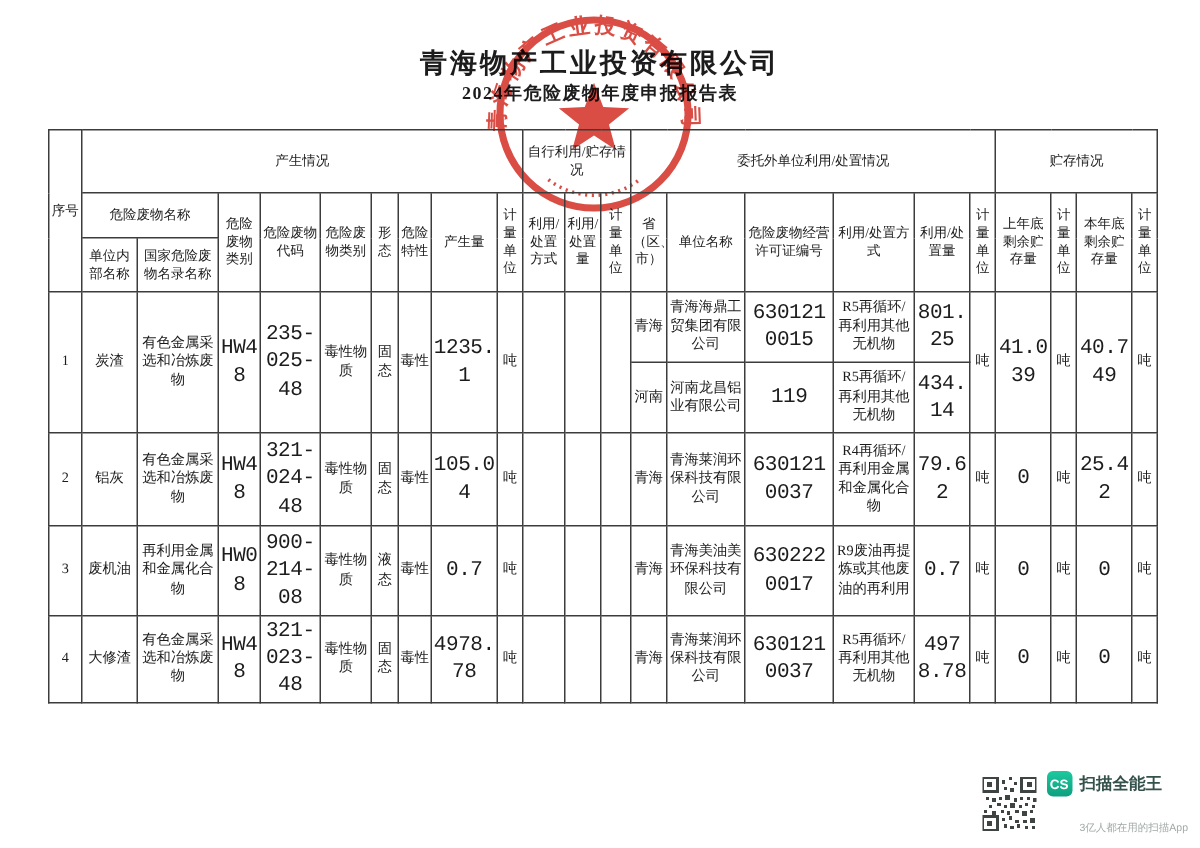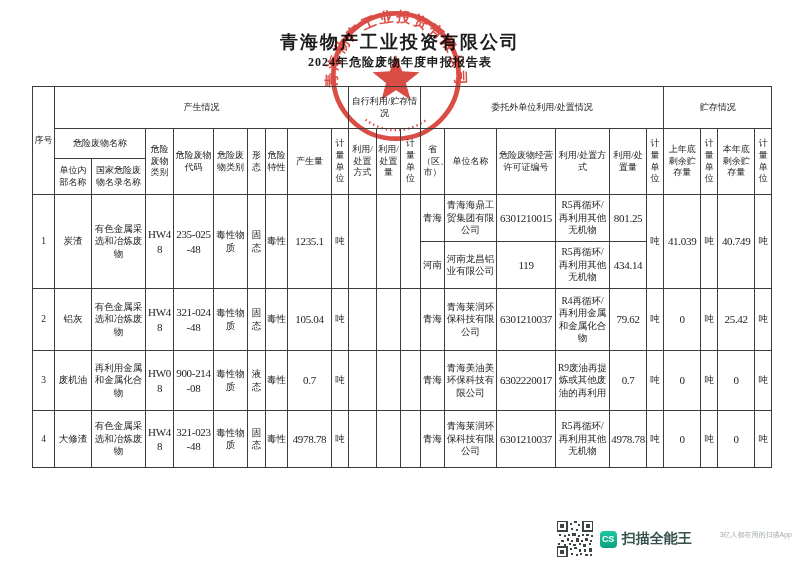--- a/index.html
+++ b/index.html
@@ -10,31 +10,31 @@
   .title .t1{font-size:18px;font-weight:bold;letter-spacing:2px;}
   .title .t2{font-size:12px;font-weight:bold;letter-spacing:1px;}
   .stamp{position:absolute;left:320px;top:0px;width:152px;height:152px;color:#d2251c;
          opacity:.82;mix-blend-mode:multiply;pointer-events:none;}
   table.report{position:absolute;left:32px;top:86px;border-collapse:collapse;table-layout:fixed;
          width:740px;}
   table.report td{border:1px solid #3c3c3c;text-align:center;vertical-align:middle;
          padding:1px;overflow:hidden;word-break:break-all;line-height:1.3;}
   td.h{font-size:9px;}
   td.d{font-size:9.5px;}
-  td.num{font-size:11px;letter-spacing:-0.3px;}
+  td.num{font-size:14px;letter-spacing:-0.3px;font-family:Liberation Mono, monospace;}
   tr.gh{height:42px;} tr.sh1{height:30px;margin-top:32px;} tr.sh2{height:36px;}
   tr.r1a{height:47px;} tr.r1b{height:47px;} tr.r2{height:62px;} tr.r3{height:60px;} tr.r4{height:57px;}
   .footer{position:absolute;right:8px;bottom:8px;display:flex;align-items:center;gap:7px;}
   .qr{width:36px;height:36px;}
-  .fcol{display:flex;gap:6px;}
+  .fcol{display:flex;flex-direction:column;gap:16px;}
   .frow{display:flex;align-items:center;gap:5px;}
   .cs-badge{width:17px;height:17px;border-radius:4px;background:linear-gradient(180deg,#1cc9a0,#0d9f7e);
         color:#fff;font-family:"Liberation Sans",sans-serif;font-weight:bold;font-size:9px;
         display:flex;align-items:center;justify-content:center;}
-  .app-name{font-family:"Liberation Sans",sans-serif;font-size:14px;font-weight:bold;color:#35514b;}
+  .app-name{font-family:"Liberation Sans",sans-serif;font-size:11px;font-weight:bold;color:#35514b;}
   .app-tag{font-family:"Liberation Sans",sans-serif;font-size:7px;color:#a0aaa8;margin-left:22px;}
 </style>
 </head>
 <body>
 
 <div class="page">
 
   <div class="title">
     <div class="t1">青海物产工业投资有限公司</div>
     <div class="t2">2024年危险废物年度申报报告表</div>

